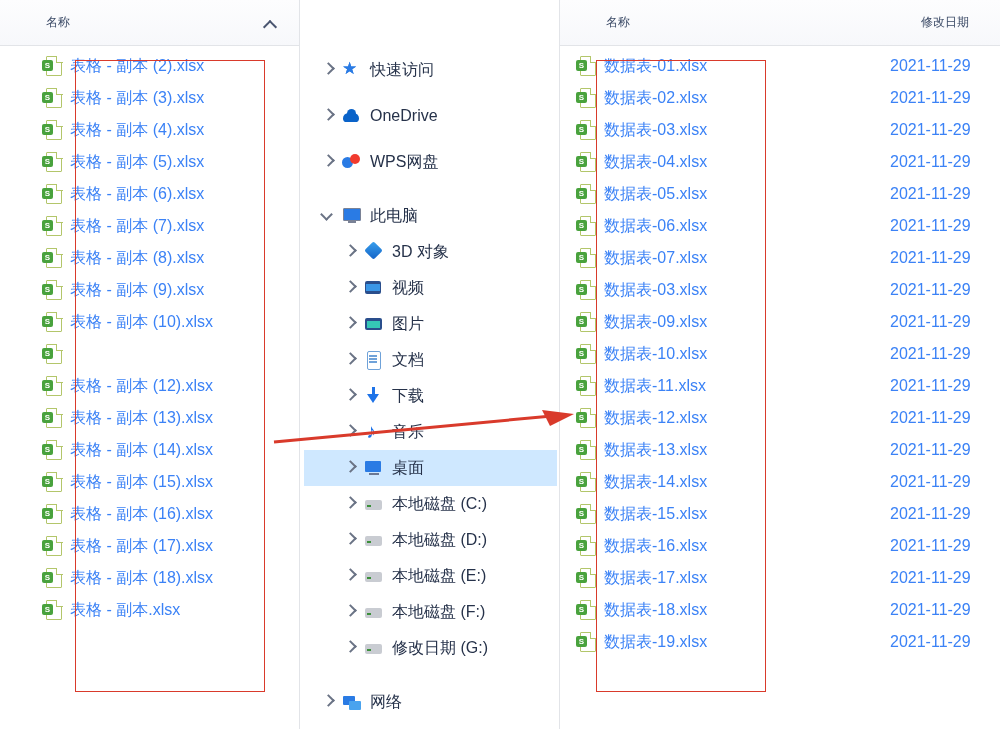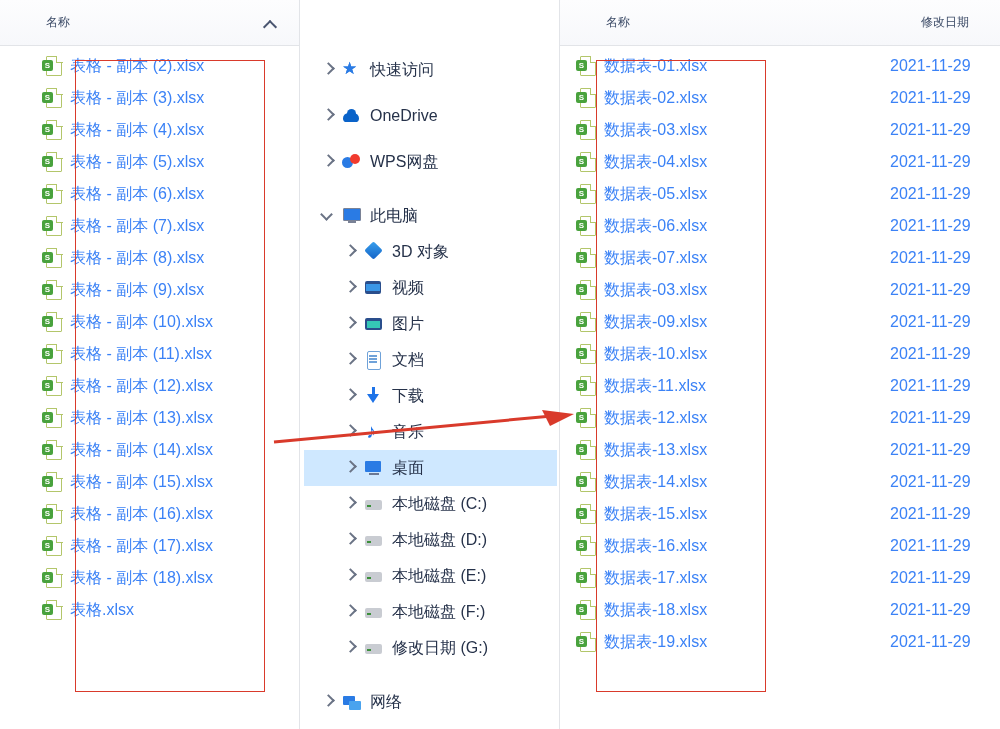--- a/index.html
+++ b/index.html
@@ -279,21 +279,20 @@
           <span class="page"></span>
           <span class="badge"></span>
         </span>
         <span class="file-name">表格 - 副本 (10).xlsx</span>
       </div>
       <div class="file-row">
         <span class="file-icon">
           <span class="page"></span>
           <span class="badge"></span>
         </span>
-        <span class="file-name">表格 - 副本 (11).xlsx</span>
       </div>
       <div class="file-row">
         <span class="file-icon">
           <span class="page"></span>
           <span class="badge"></span>
         </span>
         <span class="file-name">表格 - 副本 (12).xlsx</span>
       </div>
       <div class="file-row">
         <span class="file-icon">
@@ -335,21 +334,21 @@
           <span class="page"></span>
           <span class="badge"></span>
         </span>
         <span class="file-name">表格 - 副本 (18).xlsx</span>
       </div>
       <div class="file-row">
         <span class="file-icon">
           <span class="page"></span>
           <span class="badge"></span>
         </span>
-        <span class="file-name">表格.xlsx</span>
+        <span class="file-name">表格 - 副本.xlsx</span>
       </div>
     </div>
 </div>
 
 <div class="panel middle">
   <div class="tree" id="tree">
       <div class="tree-row">
         <span class="tw d0"></span>
         <span class="twixty right"></span>
         <span class="tree-icon ic-star"></span>

